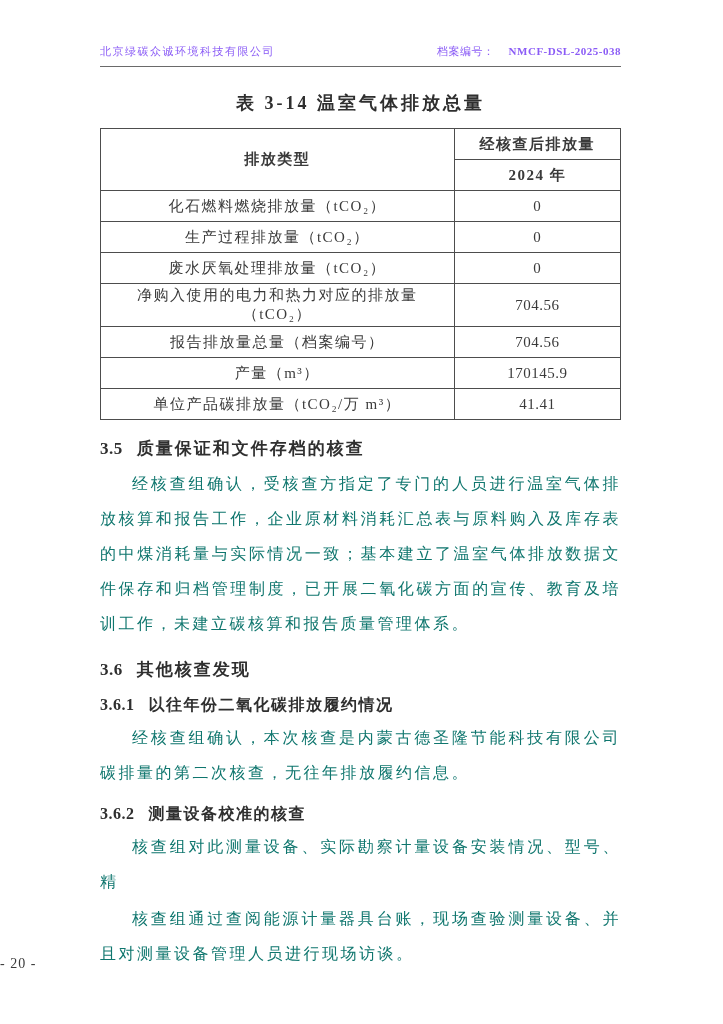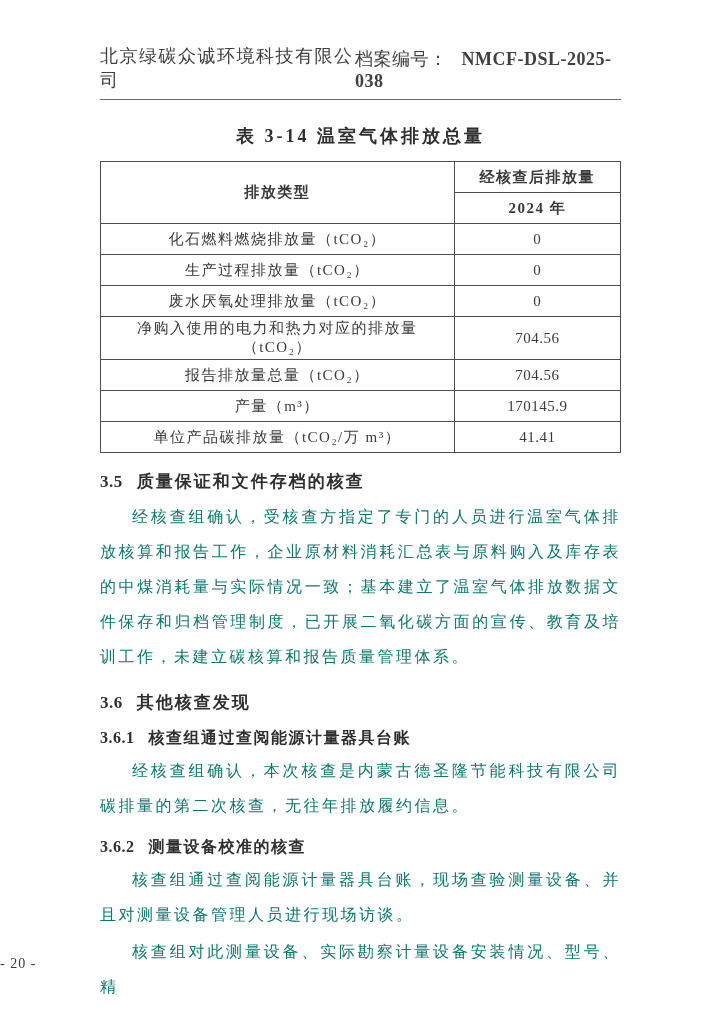--- a/index.html
+++ b/index.html
@@ -16,25 +16,25 @@
     position: absolute;
     left: 100px;
     top: 44px;
     width: 521px;
   }
   
   .doc-header {
     display: flex;
     justify-content: space-between;
     align-items: flex-end;
-    font-size: 18px;
+    font-size: 11px;
     letter-spacing: 1.5px;
     padding-bottom: 7px;
     border-bottom: 1.5px solid #6a6a6a;
-    color: #404040;
+    color: #8b5cf6;
   }
   .doc-header .archive { letter-spacing: 0.5px; }
   .doc-header .archive .num { margin-left: 14px; font-weight: bold; letter-spacing: 0.5px; font-family: "Liberation Serif", serif; }
   
   .table-title {
     text-align: center;
     font-weight: bold;
     font-size: 18px;
     letter-spacing: 3px;
     margin-top: 24px;
@@ -138,21 +138,21 @@
       </tr>
       <tr>
         <td>废水厌氧处理排放量（tCO₂）</td>
         <td class="val">0</td>
       </tr>
       <tr>
         <td>净购入使用的电力和热力对应的排放量（tCO₂）</td>
         <td class="val">704.56</td>
       </tr>
       <tr>
-        <td>报告排放量总量（tCO₂）</td>
+        <td>报告排放量总量（档案编号）</td>
         <td class="val">704.56</td>
       </tr>
       <tr>
         <td>产量（m³）</td>
         <td class="val">170145.9</td>
       </tr>
       <tr>
         <td>单位产品碳排放量（tCO₂/万 m³）</td>
         <td class="val">41.41</td>
       </tr>
@@ -164,26 +164,26 @@
     <div class="h1">
       <span class="sec-num">3.5</span><span>质量保证和文件存档的核查</span>
     </div>
     <div class="para">经核查组确认，受核查方指定了专门的人员进行温室气体排放核算和报告工作，企业原材料消耗汇总表与原料购入及库存表的中煤消耗量与实际情况一致；基本建立了温室气体排放数据文件保存和归档管理制度，已开展二氧化碳方面的宣传、教育及培训工作，未建立碳核算和报告质量管理体系。</div>
 
     <div class="h1">
       <span class="sec-num">3.6</span><span>其他核查发现</span>
     </div>
 
     <div class="h2">
-      <span class="sec-num">3.6.1</span><span>核查组通过查阅能源计量器具台账</span>
+      <span class="sec-num">3.6.1</span><span>以往年份二氧化碳排放履约情况</span>
     </div>
     <div class="para">经核查组确认，本次核查是内蒙古德圣隆节能科技有限公司碳排量的第二次核查，无往年排放履约信息。</div>
 
     <div class="h2">
       <span class="sec-num">3.6.2</span><span>测量设备校准的核查</span>
     </div>
+    <div class="para">核查组对此测量设备、实际勘察计量设备安装情况、型号、精</div>
     <div class="para">核查组通过查阅能源计量器具台账，现场查验测量设备、并且对测量设备管理人员进行现场访谈。</div>
-    <div class="para">核查组对此测量设备、实际勘察计量设备安装情况、型号、精</div>
 
   </div>
 </div>
 
 <div class="footer">- 20 -</div>
 
 </body></html>

